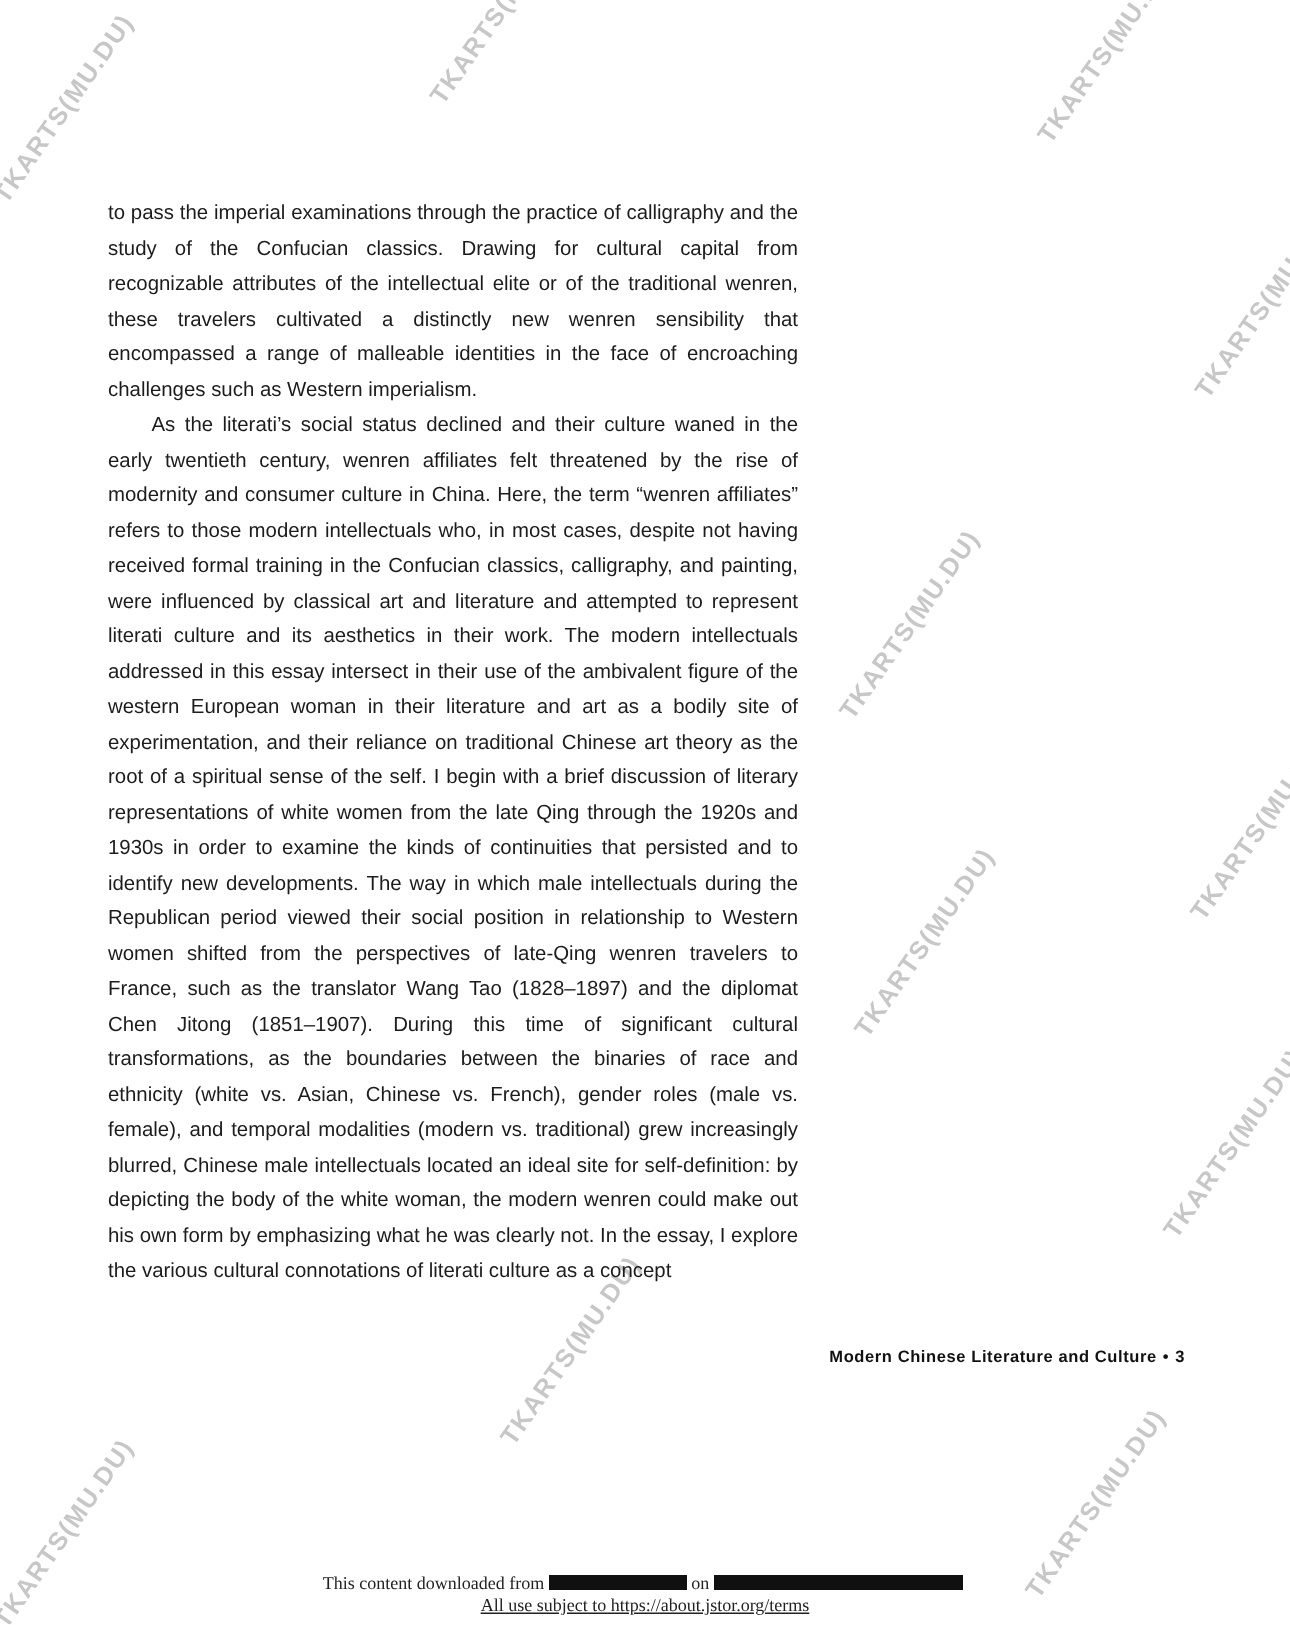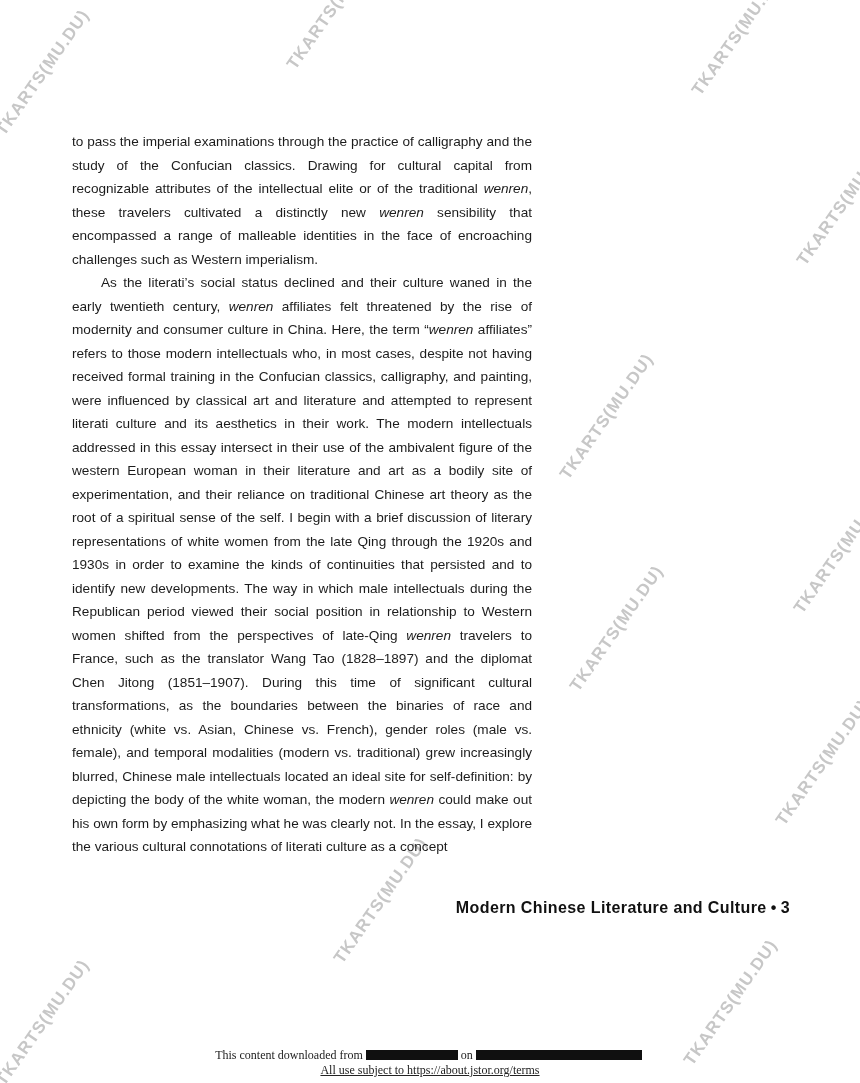--- a/index.html
+++ b/index.html
@@ -33,28 +33,28 @@
     position: absolute;
     left: 72px;
     top: 130px;
     width: 460px;
     font-size: 13.6px;
     line-height: 23.5px;
     text-align: justify;
   }
   .article p { margin: 0; }
   .article p.indent { text-indent: 29px; }
-  .article .it { font-style: italic; }
+  .article .it { }
 
   
   .journal-footer {
     position: absolute;
     right: 70px;
     top: 899px;
-    font-size: 16px;
+    font-size: 11px;
     font-weight: bold;
     letter-spacing: 0.4px;
     color: #111;
     white-space: nowrap;
   }
   .journal-footer .sep { padding: 0 4px; }
 
   
   .jstor {
     position: absolute;

